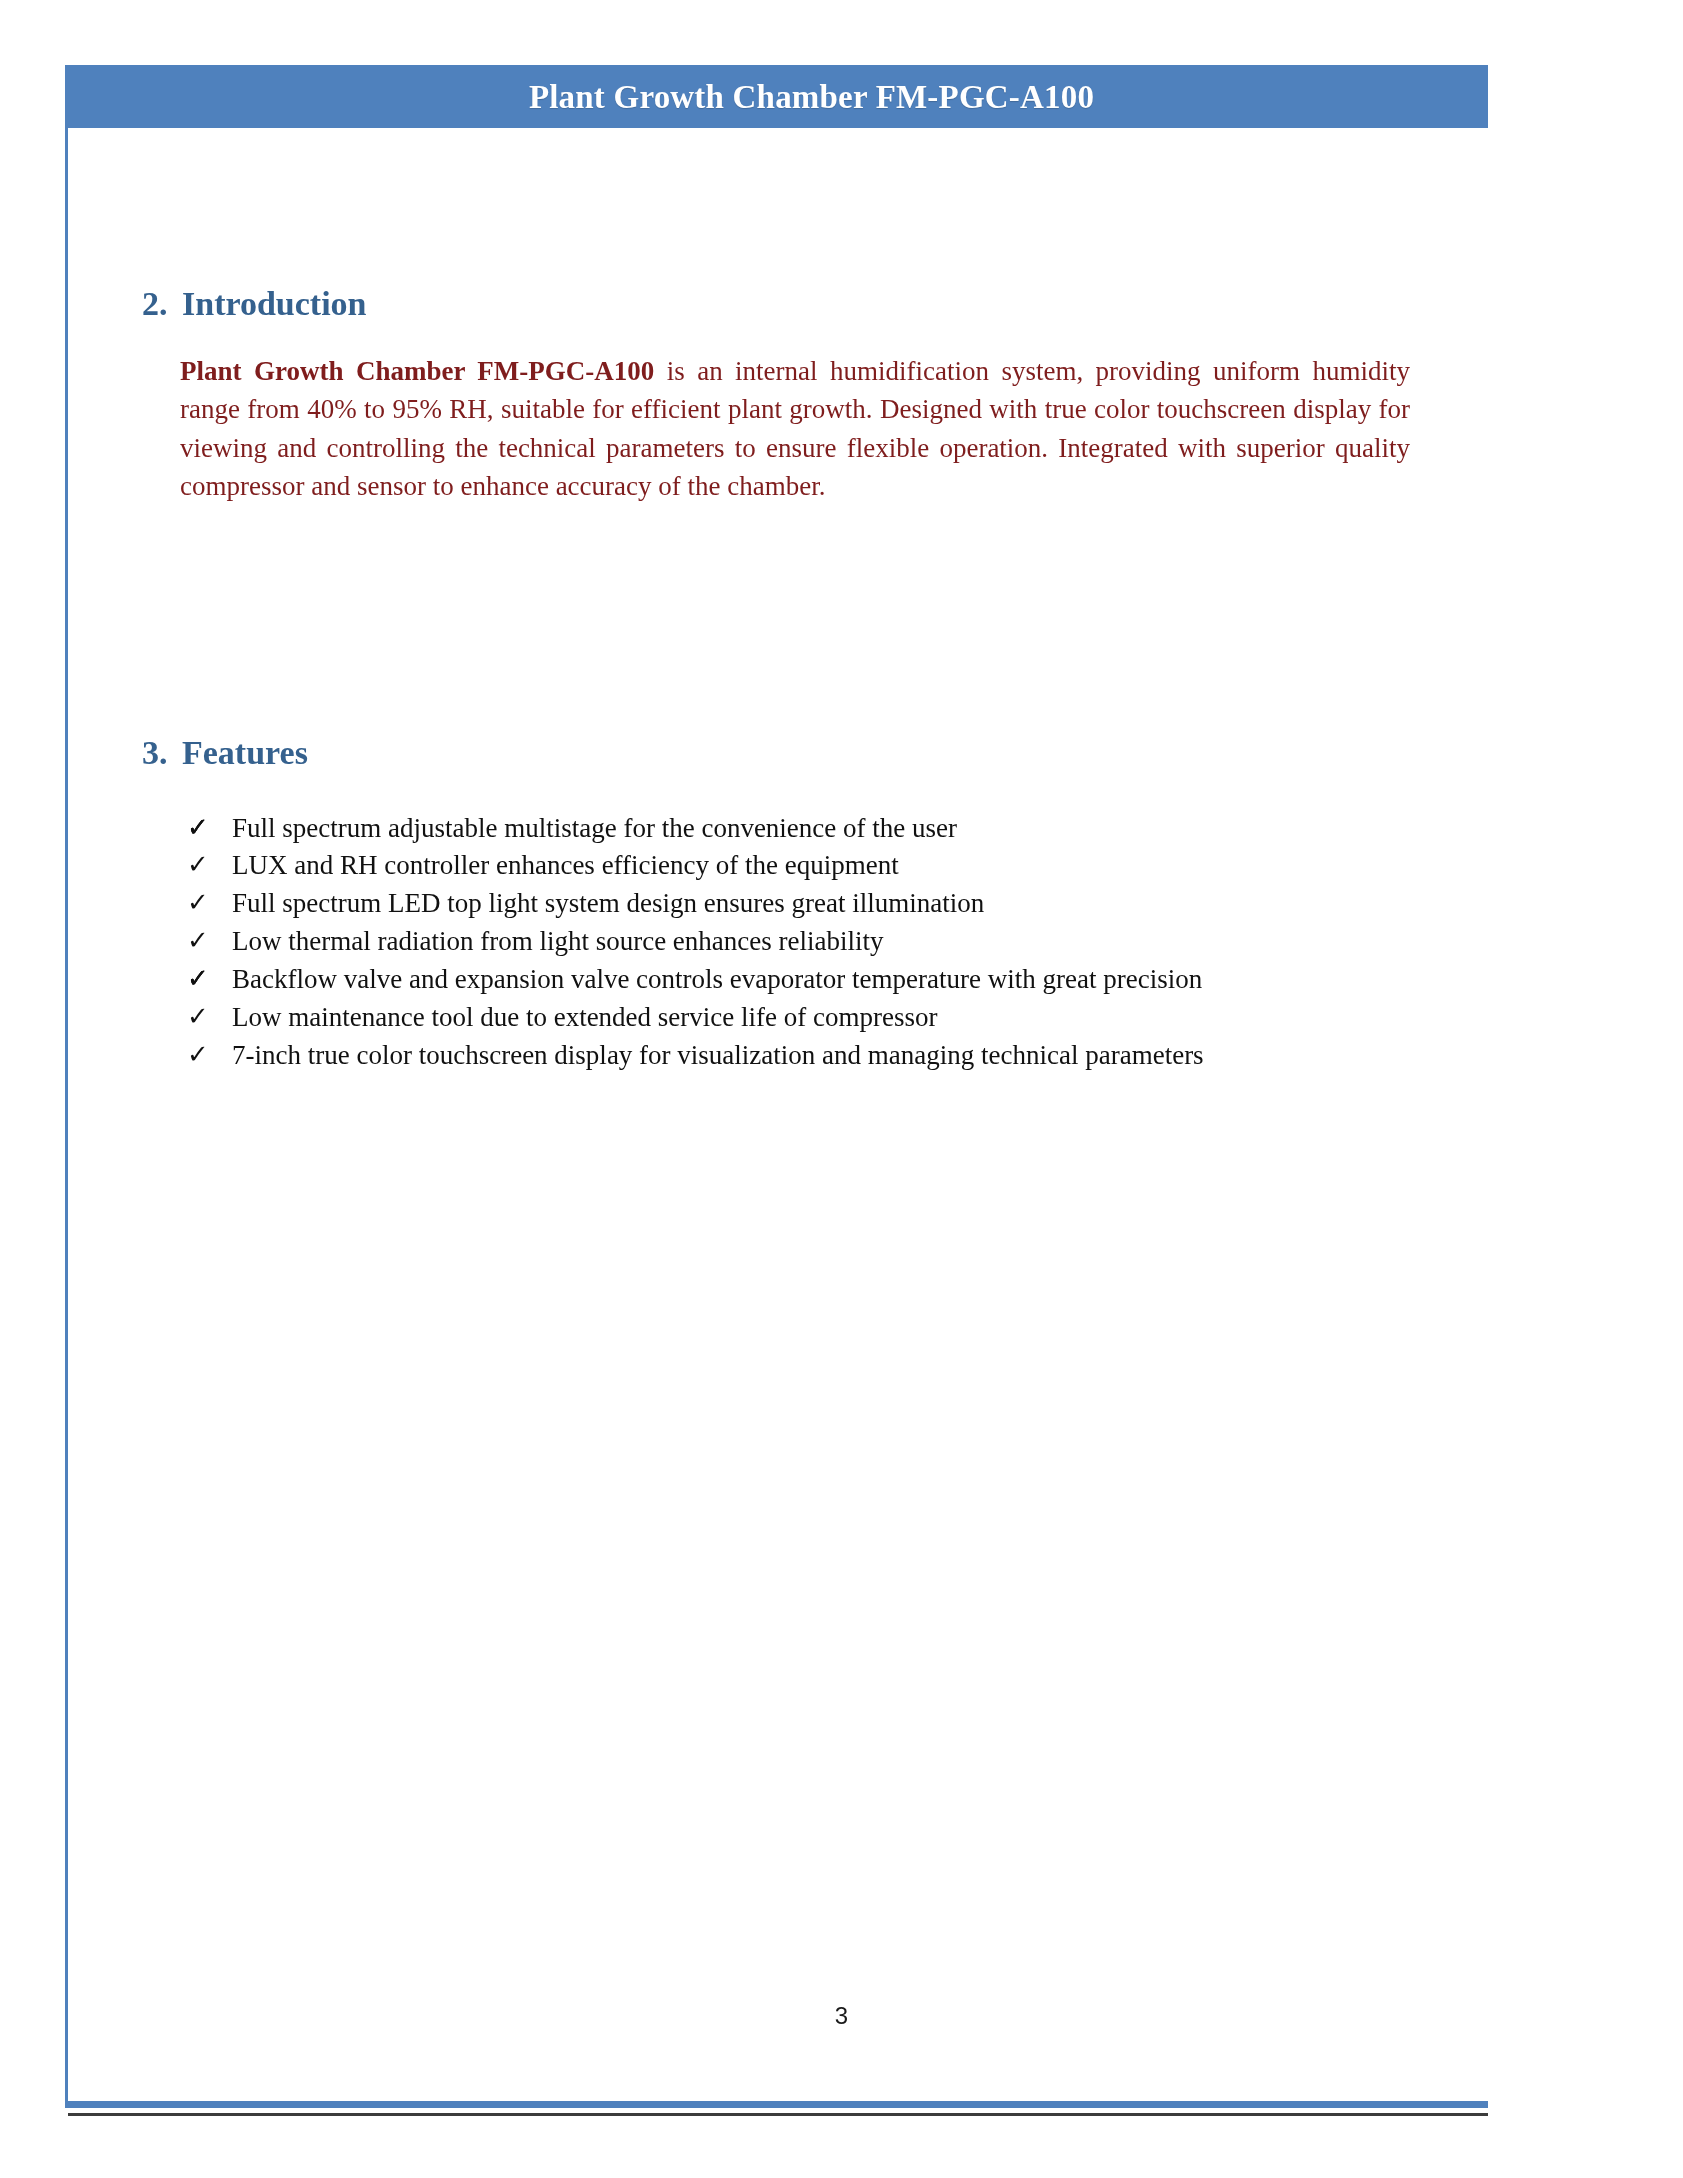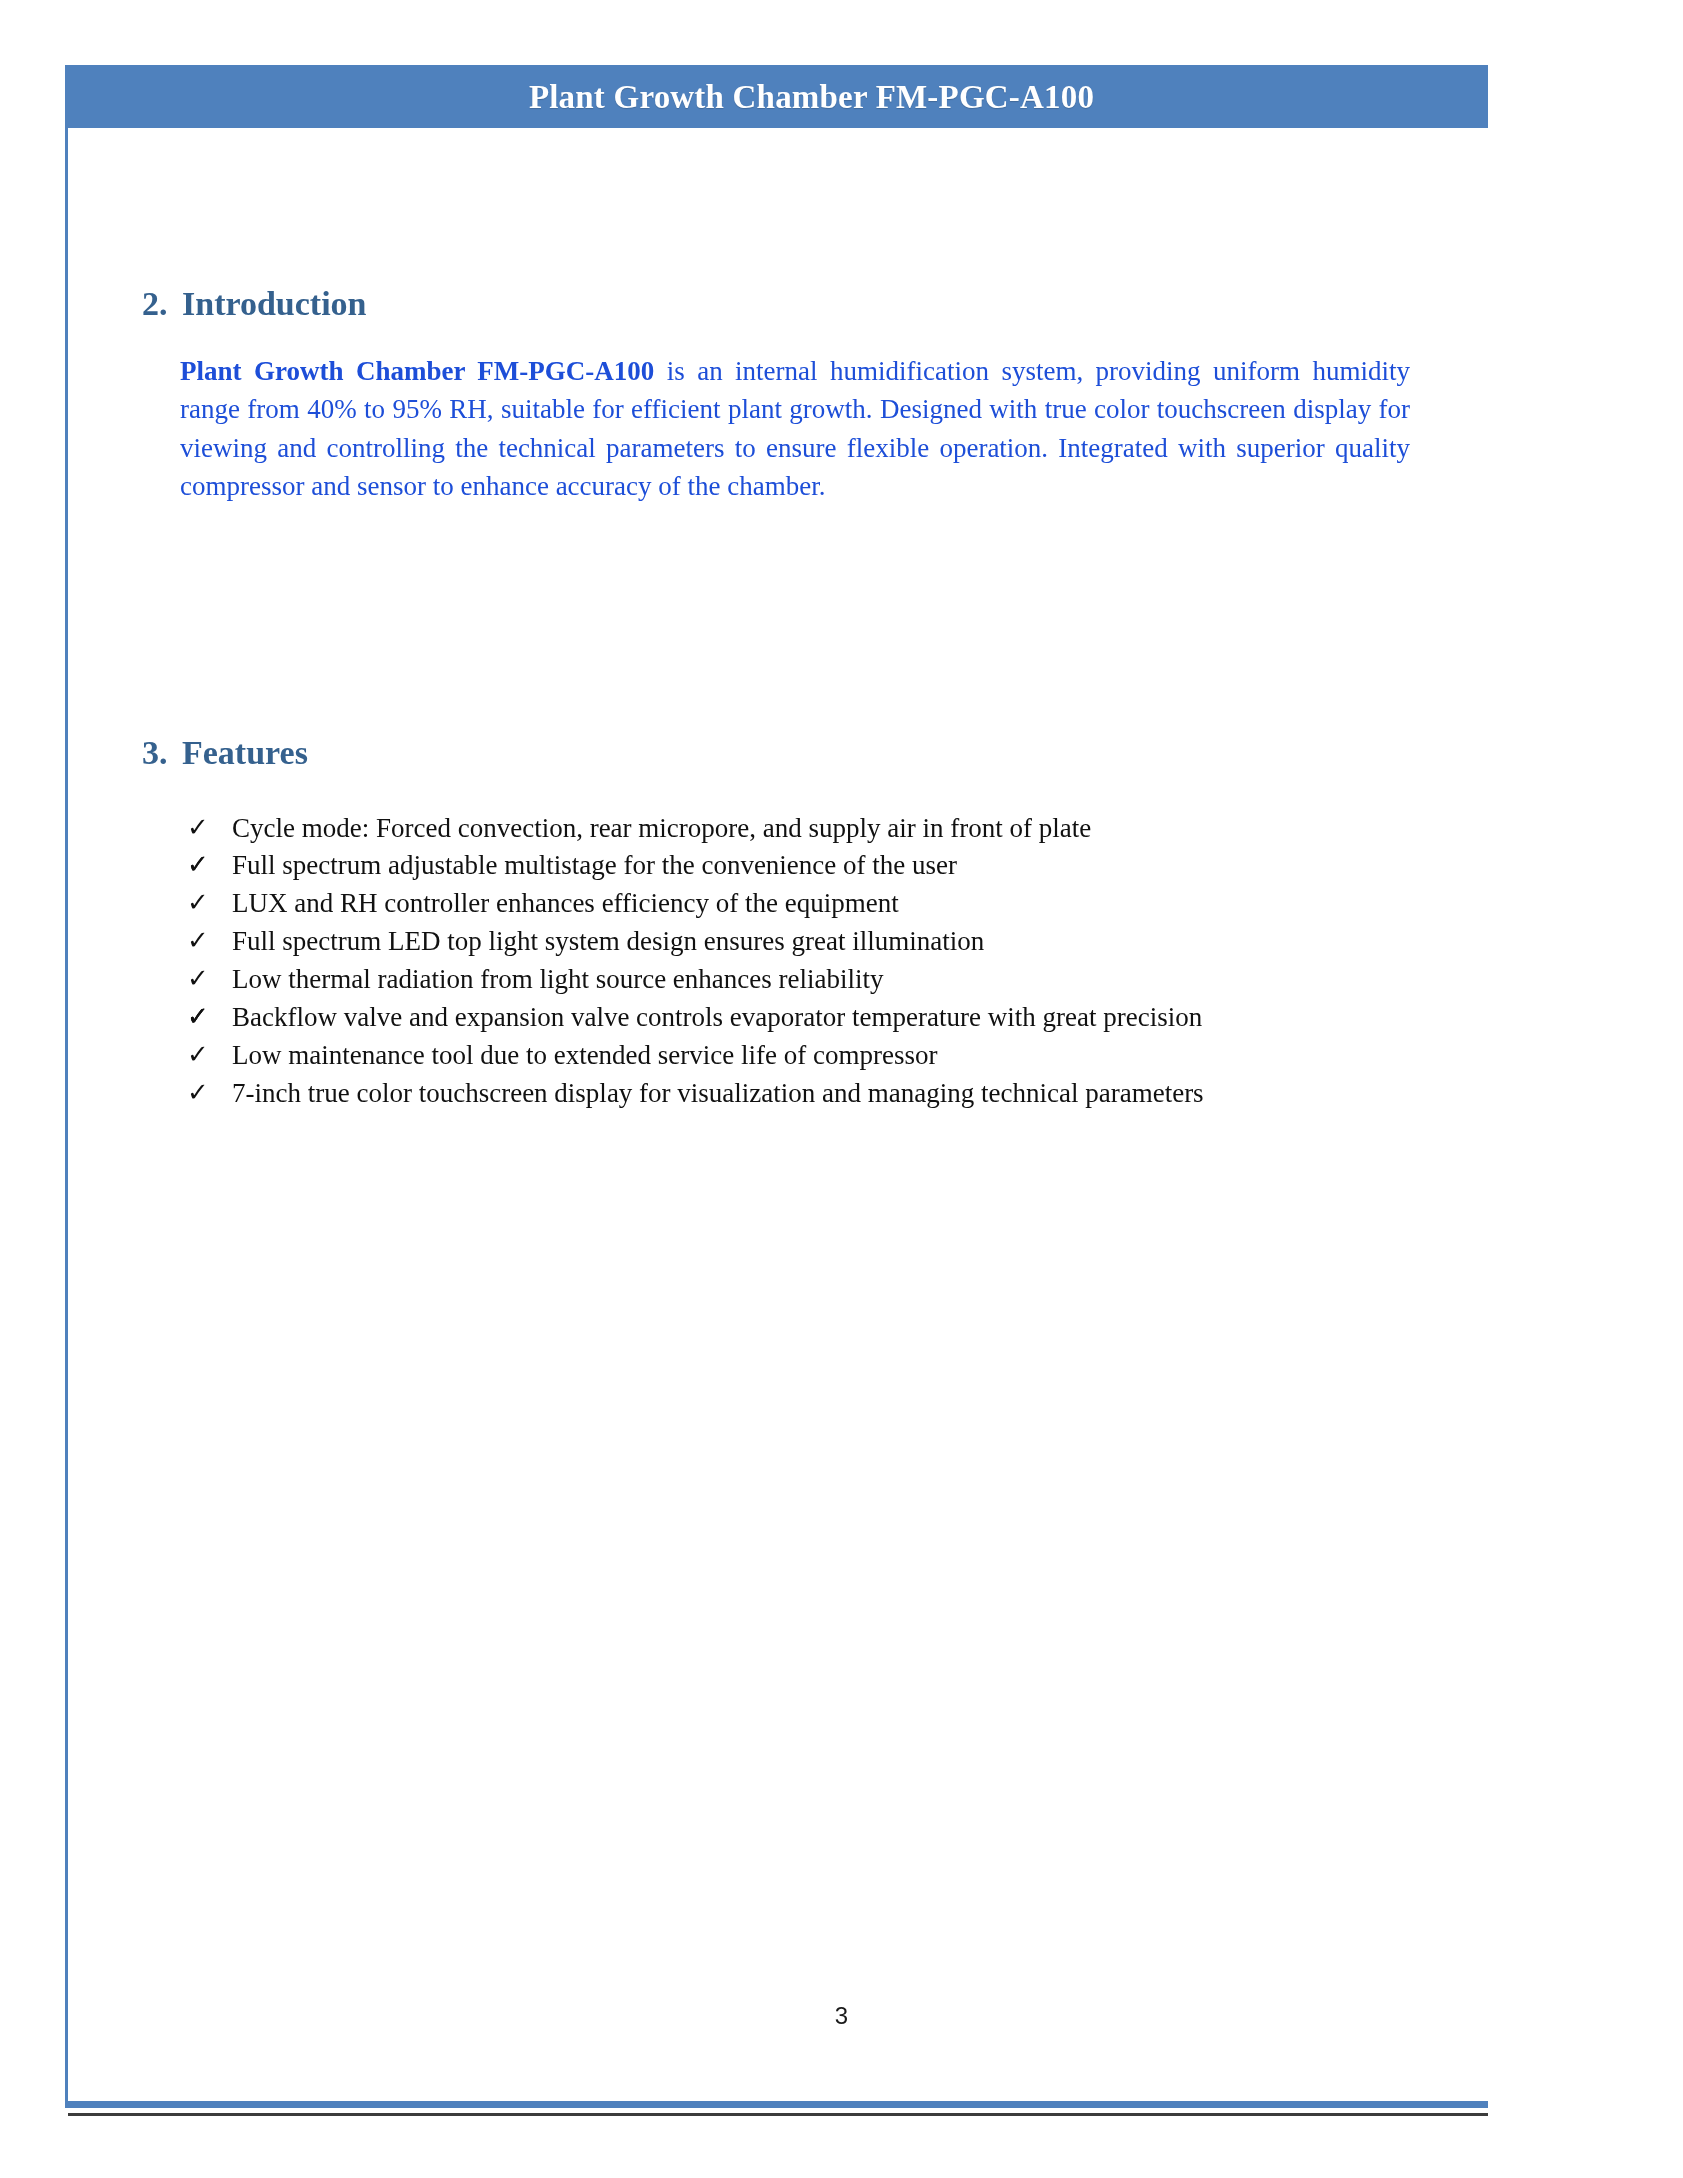--- a/index.html
+++ b/index.html
@@ -116,21 +116,21 @@
   #intro-heading { margin-left: 74px; margin-top: 155px; }
   #features-heading { margin-left: 74px; margin-top: 228px; }
 
   .body-paragraph {
     margin-left: 112px;
     margin-top: 29px;
     width: 1230px;
     font-family: "Liberation Serif", serif;
     font-size: 27px;
     line-height: 1.42;
-    color: #1d4ed8;
+    color: #7f1d1d;
     text-align: justify;
     text-justify: inter-word;
   }
   .body-paragraph .lead {
     font-weight: bold;
   }
 
   .feature-list {
     list-style: none;
     margin: 37px 0 0 0;
@@ -196,21 +196,21 @@
       </p>
     </div>
 
     <div class="section">
       <div class="section-heading" id="features-heading">
         <span class="section-number">3.</span>
         <span class="section-title">Features</span>
       </div>
 
       <ul class="feature-list" id="feature-list">
-          <li class="feature-item"><span class="feature-check">✓</span><span>Cycle mode: Forced convection, rear micropore, and supply air in front of plate</span></li>
+          <li class="feature-item"><span class="feature-check">✓</span></li>
           <li class="feature-item"><span class="feature-check">✓</span></li>
           <li class="feature-item"><span class="feature-check">✓</span><span>Full spectrum adjustable multistage for the convenience of the user</span></li>
           <li class="feature-item"><span class="feature-check">✓</span><span>LUX and RH controller enhances efficiency of the equipment</span></li>
           <li class="feature-item"><span class="feature-check">✓</span><span>Full spectrum LED top light system design ensures great illumination</span></li>
           <li class="feature-item"><span class="feature-check">✓</span><span>Low thermal radiation from light source enhances reliability</span></li>
           <li class="feature-item"><span class="feature-check">✓</span></li>
           <li class="feature-item"><span class="feature-check">✓</span></li>
           <li class="feature-item"><span class="feature-check">✓</span><span>Backflow valve and expansion valve controls evaporator temperature with great precision</span></li>
           <li class="feature-item"><span class="feature-check">✓</span><span>Low maintenance tool due to extended service life of compressor</span></li>
           <li class="feature-item"><span class="feature-check">✓</span><span>7-inch true color touchscreen display for visualization and managing technical parameters</span></li>

